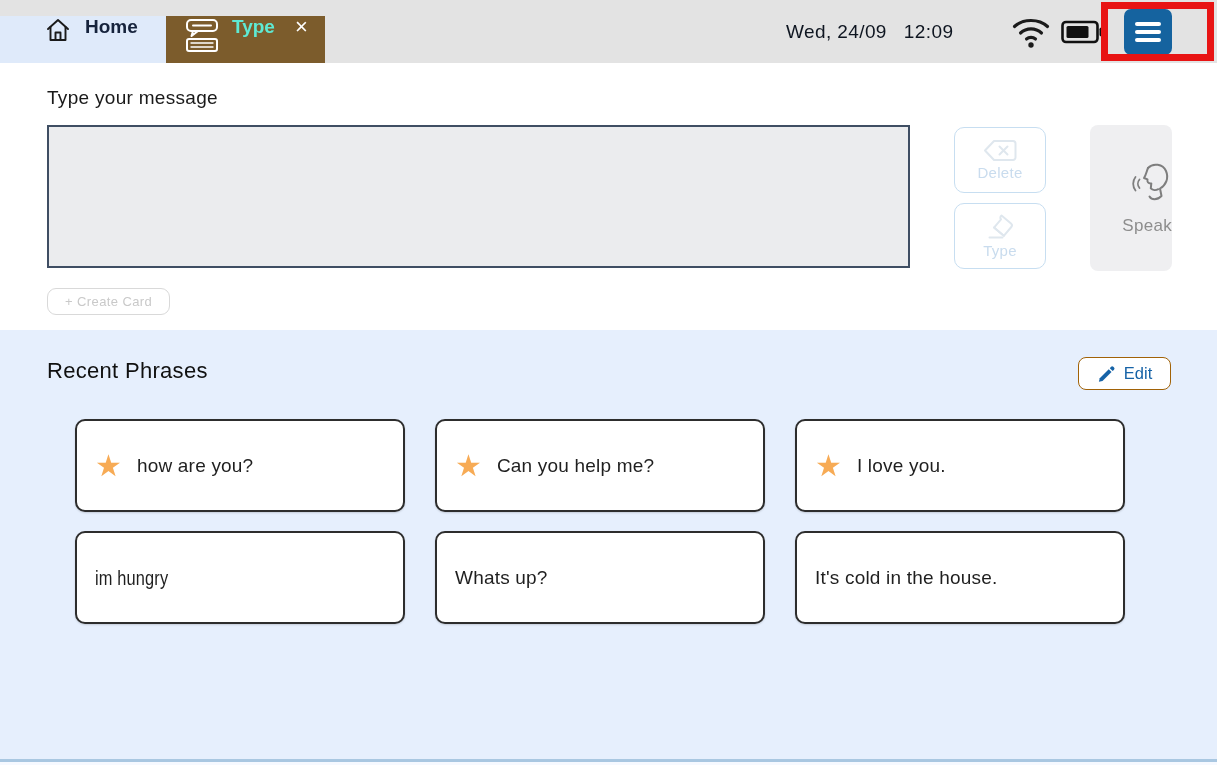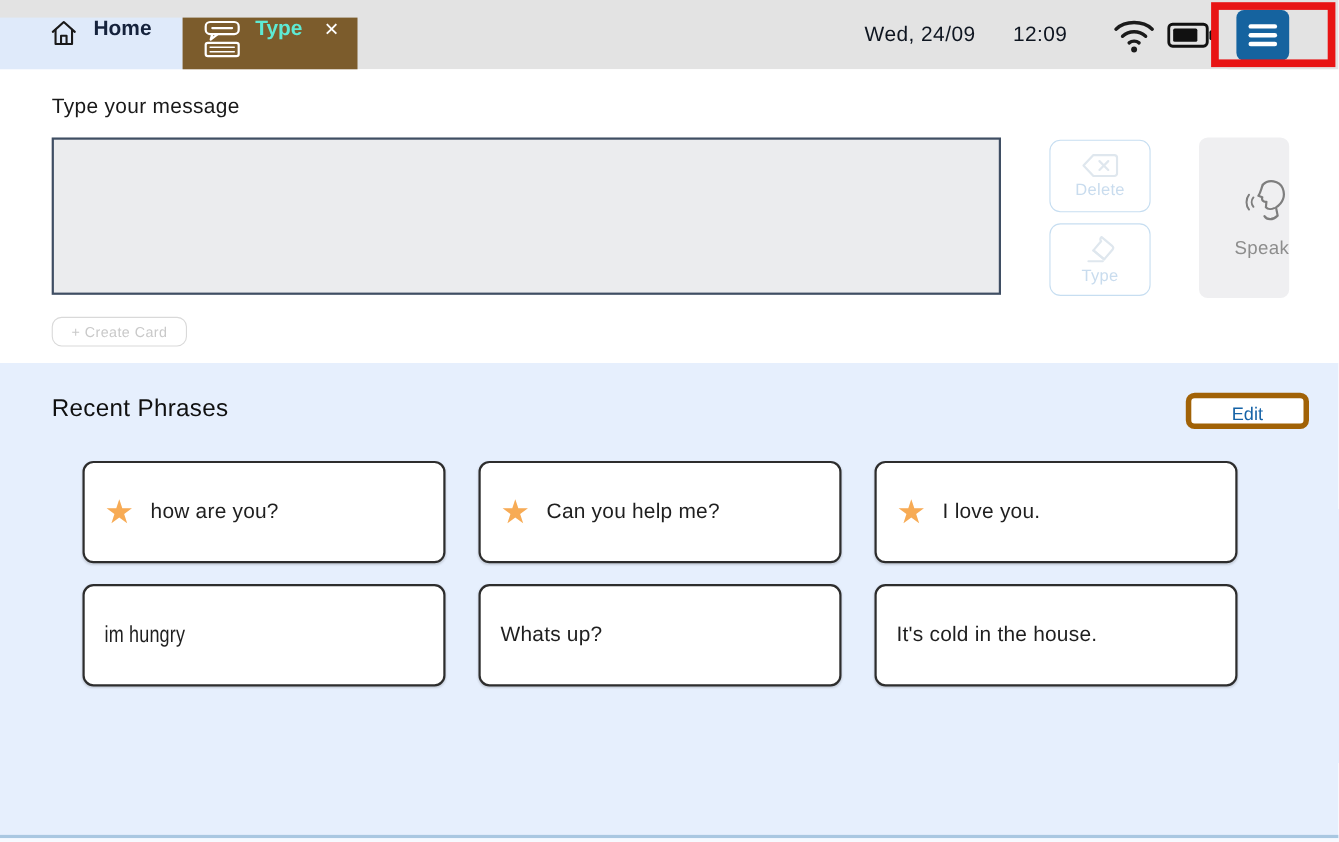--- a/index.html
+++ b/index.html
@@ -8,21 +8,21 @@
   .screen { position:relative; width:1217px; height:765px; overflow:hidden; background:#fff; }
 
   
   .topbar { position:absolute; left:0; top:0; width:1217px; height:63px; background:var(--topbar_gray); }
   .tab { position:absolute; top:16px; height:66px; display:flex; align-items:flex-start; cursor:pointer; }
   .home-tab { left:0; width:166px; background:var(--topbar_blue); padding-left:44px; gap:13px; }
   .home-tab span { font-size:19px; font-weight:bold; color:#16233c; }
   .type-tab { left:166px; width:159px; background:var(--tab_brown); padding-left:18px; gap:12px; }
   .type-tab .tab-label { font-size:19px; font-weight:bold; color:#5eead4; }
   .type-tab .tab-close { font-size:22px; color:#fff; margin-left:8px; line-height:1; }
-  .clock { position:absolute; left:786px; top:0; height:63px; display:flex; align-items:center; gap:34px;
+  .clock { position:absolute; left:786px; top:0; height:63px; display:flex; align-items:center; gap:17px;
            font-size:19px; font-weight:500; color:#0e1520; letter-spacing:.4px; }
   .wifi { position:absolute; left:1011px; top:14px; }
   .battery { position:absolute; left:1061px; top:20px; }
   .menu-btn { position:absolute; left:1124px; top:9px; width:48px; height:46px; border:none;
               background:var(--accent_blue); border-radius:7px; display:flex; flex-direction:column;
               align-items:center; justify-content:center; gap:4px; cursor:pointer; }
   .menu-btn i { display:block; width:26px; height:4px; background:#fff; border-radius:2px; }
   .red-box { position:absolute; left:1101px; top:2px; width:113px; height:59px;
              border:7px solid var(--highlight_red); pointer-events:none; }
 
@@ -42,23 +42,23 @@
                 border:none; border-radius:8px; display:flex; flex-direction:column; align-items:flex-end;
                 justify-content:center; gap:8px; cursor:pointer; }
   .btn-speak span { font-size:17px; color:#8d8d8d; letter-spacing:.3px; }
   .btn-create { position:absolute; left:47px; top:225px; height:27px; padding:0 17px; background:#fff;
                 border:1px solid #d9d9d9; border-radius:9px; font-size:13px; color:#c9c9c9;
                 letter-spacing:.4px; cursor:pointer; }
 
   
   .recent { position:absolute; left:0; top:330px; width:1217px; height:435px; background:var(--section_blue); }
   .recent-title { position:absolute; left:47px; top:28px; font-size:22px; font-weight:500; color:#101010; letter-spacing:.3px; }
-  .btn-edit { position:absolute; left:1078px; top:27px; width:112px; height:33px; background:#fff;
-              border:5px solid #a16207; border-radius:8px; display:flex; align-items:center;
-              justify-content:center; gap:8px; cursor:pointer;flex-direction:column; }
+  .btn-edit { position:absolute; left:1078px; top:27px; width:93px; height:33px; background:#fff;
+              border:1px solid #a16207; border-radius:8px; display:flex; align-items:center;
+              justify-content:center; gap:8px; cursor:pointer; }
   .btn-edit span { font-size:16.5px; color:var(--edit_blue); }
   .phrase-grid { position:absolute; left:75px; top:89px; display:grid;
                  grid-template-columns:repeat(3,330px); gap:19px 30px; }
   .phrase-card { width:330px; height:93px; background:#fff; border:2px solid #2d2d2d; border-radius:10px;
                  display:flex; align-items:center; padding-left:18px; cursor:pointer;
                  box-shadow:0 1px 2px rgba(0,0,0,.15); }
   .phrase-card .star { font-family:"DejaVu Sans", sans-serif; font-size:30px; line-height:1;
                        color:var(--star_orange); margin-right:15px; }
   .phrase-card .phrase-text { font-size:19px; font-weight:500; color:#1f1f1f; letter-spacing:.2px; white-space:nowrap; }
   .phrase-card .phrase-text.condensed { transform:scaleX(.78); transform-origin:left center; font-size:21px; }

